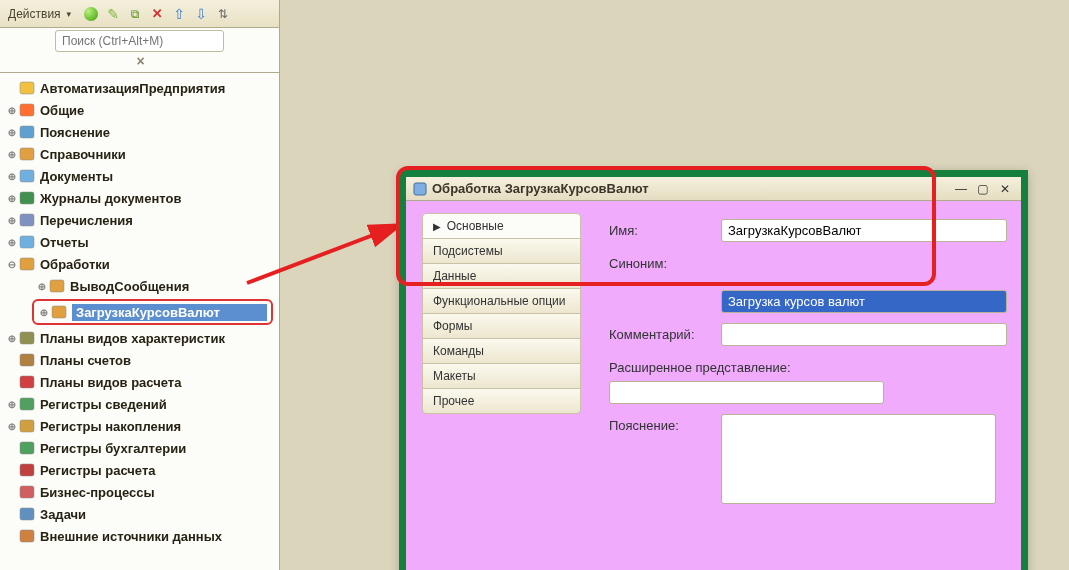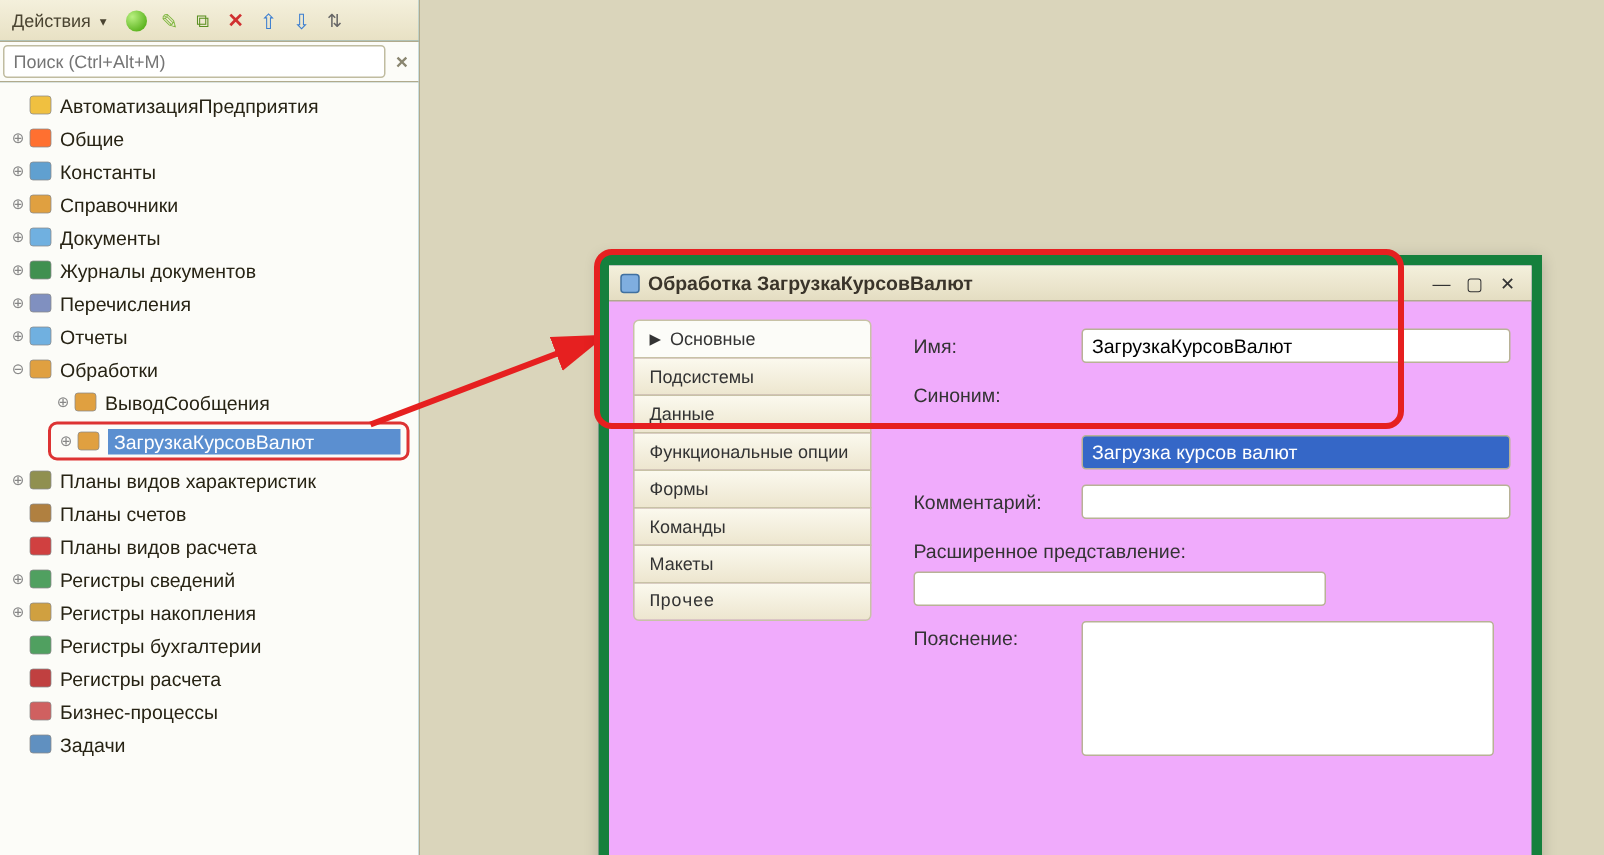--- a/index.html
+++ b/index.html
@@ -49,20 +49,21 @@
     align-items: center;
     justify-content: center;
     cursor: pointer;
   }
   .search-row {
     display: flex;
     align-items: center;
     padding: 2px;
     border-bottom: 1px solid #b0aa8c;
     background: #fcfcf8;
+    flex-direction: column;
   }
   .search-input {
     flex: 1;
     border: 1px solid #c0bca0;
     border-radius: 3px;
     padding: 3px 6px;
     font-size: 12px;
     background: #fff;
     color: #999;
   }
@@ -85,20 +86,21 @@
     background: #fcfcf8;
   }
   .tree-item {
     display: flex;
     align-items: center;
     height: 22px;
     padding: 0 4px 0 6px;
     cursor: pointer;
     font-size: 13px;
     color: #272314;
+    font-weight: bold;
   }
   .tree-expand {
     width: 12px;
     font-size: 10px;
     color: #888;
     text-align: center;
   }
   .tree-icon {
     width: 18px;
     height: 18px;
@@ -201,21 +203,20 @@
     margin-top: -1px;
   }
   .nav-item:first-child {
     border-top-left-radius: 4px;
     border-top-right-radius: 4px;
     margin-top: 0;
   }
   .nav-item:last-child {
     border-bottom-left-radius: 4px;
     border-bottom-right-radius: 4px;
-    font-family: Liberation Mono, monospace;
   }
   .nav-item.active {
     background: #fcfcf8;
     font-weight: normal;
   }
   .nav-arrow {
     font-size: 10px;
     margin-right: 6px;
   }
   .dialog-form {
@@ -345,21 +346,21 @@
           </span>
           <span class="tree-label">Общие</span>
         </div>
         <div class="tree-item">
           <span class="tree-expand">⊕</span>
           <span class="tree-icon">
             <svg width="16" height="16">
               <rect x="1" y="2" width="14" height="12" rx="2" fill="#60a0d0" stroke="#888" stroke-width="0.5"></rect>
             </svg>
           </span>
-          <span class="tree-label">Константы</span>
+          <span class="tree-label">Пояснение</span>
         </div>
         <div class="tree-item">
           <span class="tree-expand">⊕</span>
           <span class="tree-icon">
             <svg width="16" height="16">
               <rect x="1" y="2" width="14" height="12" rx="2" fill="#e0a040" stroke="#888" stroke-width="0.5"></rect>
             </svg>
           </span>
           <span class="tree-label">Справочники</span>
         </div>
@@ -501,20 +502,29 @@
           <span class="tree-label">Бизнес-процессы</span>
         </div>
         <div class="tree-item">
           <span class="tree-expand"></span>
           <span class="tree-icon">
             <svg width="16" height="16">
               <rect x="1" y="2" width="14" height="12" rx="2" fill="#6090c0" stroke="#888" stroke-width="0.5"></rect>
             </svg>
           </span>
           <span class="tree-label">Задачи</span>
+        </div>
+        <div class="tree-item">
+          <span class="tree-expand"></span>
+          <span class="tree-icon">
+            <svg width="16" height="16">
+              <rect x="1" y="2" width="14" height="12" rx="2" fill="#d08040" stroke="#888" stroke-width="0.5"></rect>
+            </svg>
+          </span>
+          <span class="tree-label">Внешние источники данных</span>
         </div>
       </div>
   </div>
   <div class="content-area"></div>
 </div>
 
 <svg class="arrow-svg">
   <defs>
     <marker id="arrh" markerWidth="10" markerHeight="10" refX="7" refY="3" orient="auto">
       <path d="M0,0 L0,6 L9,3 z" fill="#e62020"></path>

